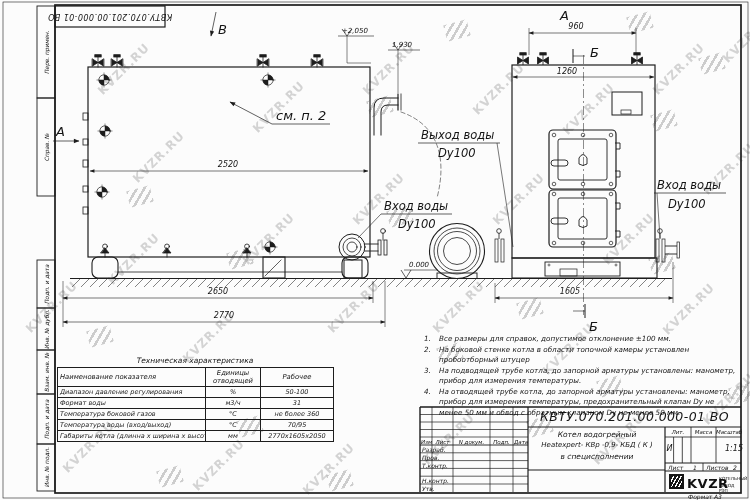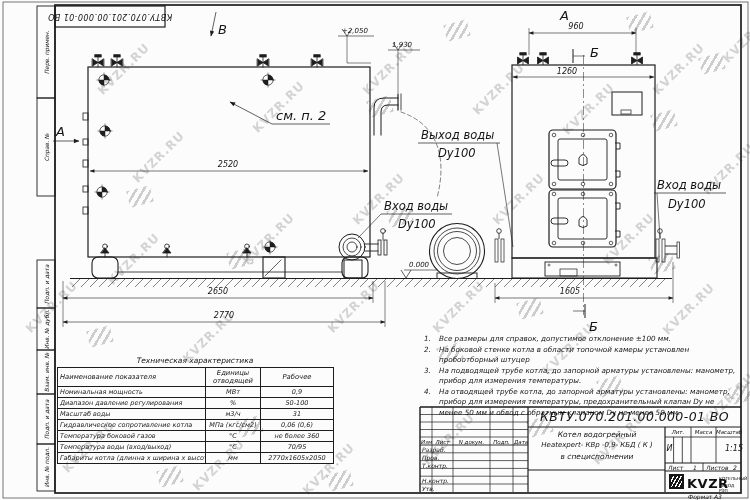--- a/index.html
+++ b/index.html
@@ -488,38 +488,28 @@
         </colgroup>
       <thead>
         <tr>
           <th class="c0" style="white-space:normal">Наименование показателя</th>
           <th class="c1" style="white-space:normal">Единицы отводящей</th>
           <th class="c2" style="white-space:normal">Рабочее</th>
         </tr>
       </thead>
       <tbody>
           <tr>
-            <td class="c0">Номинальная мощность</td>
-            <td class="c1">МВт</td>
-            <td class="c2">0,9</td>
-          </tr>
-          <tr>
             <td class="c0">Диапазон давление регулирования</td>
             <td class="c1">%</td>
             <td class="c2">50-100</td>
           </tr>
           <tr>
-            <td class="c0">Масштаб воды</td>
+            <td class="c0">Формат воды</td>
             <td class="c1">м3/ч</td>
             <td class="c2">31</td>
-          </tr>
-          <tr>
-            <td class="c0">Гидравлическое сопротивление котла</td>
-            <td class="c1">МПа (кгс/см2)</td>
-            <td class="c2">0,06 (0,6)</td>
           </tr>
           <tr>
             <td class="c0">Температура боковой газов</td>
             <td class="c1">°С</td>
             <td class="c2">не более 360</td>
           </tr>
           <tr>
             <td class="c0">Температура воды (вход/выход)</td>
             <td class="c1">°С</td>
             <td class="c2">70/95</td>

